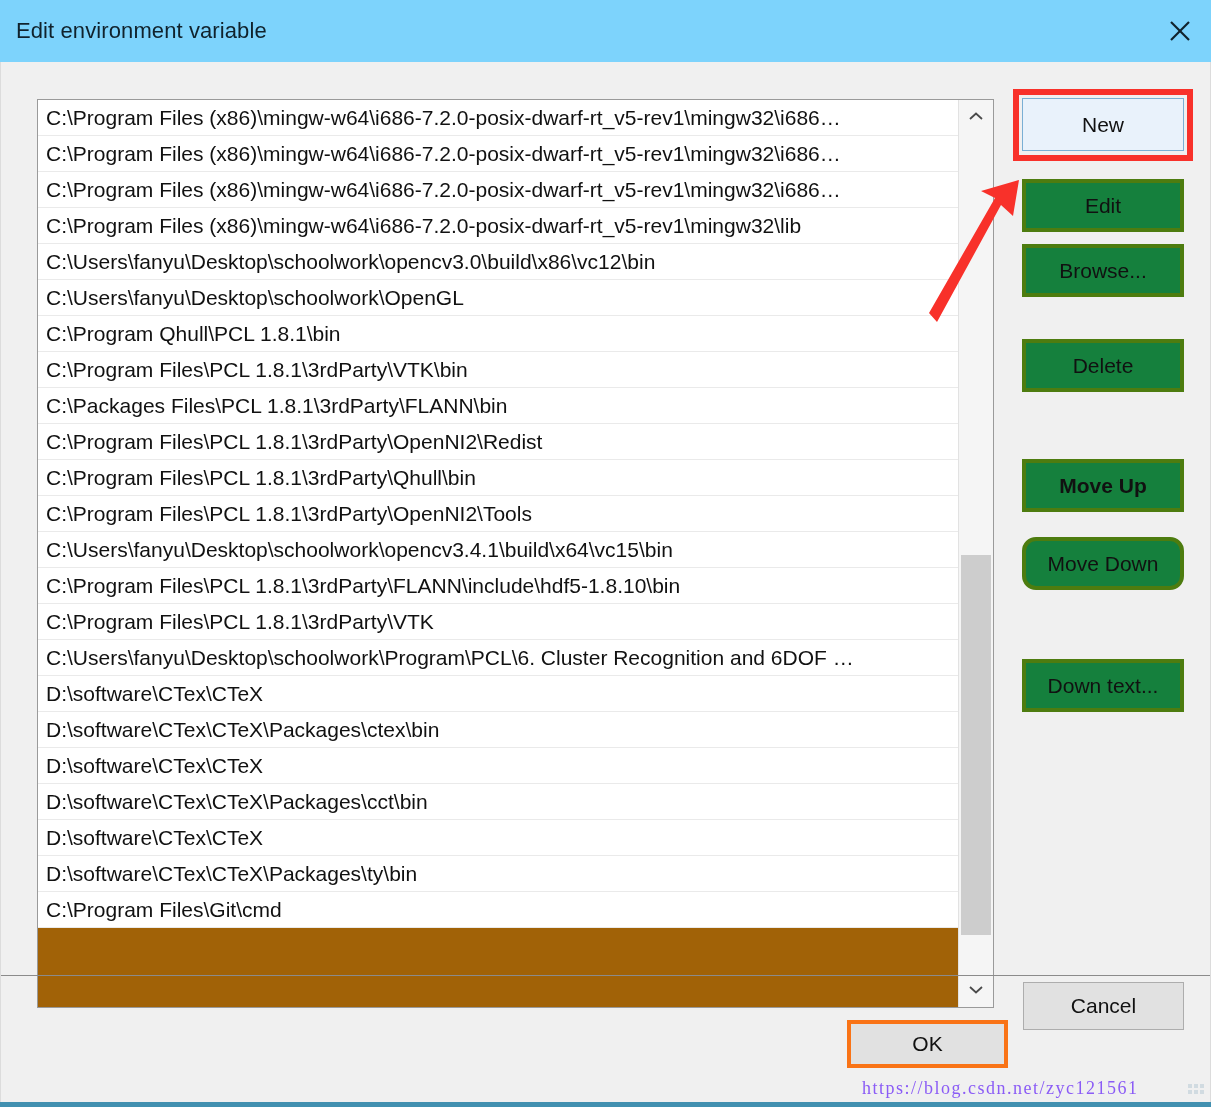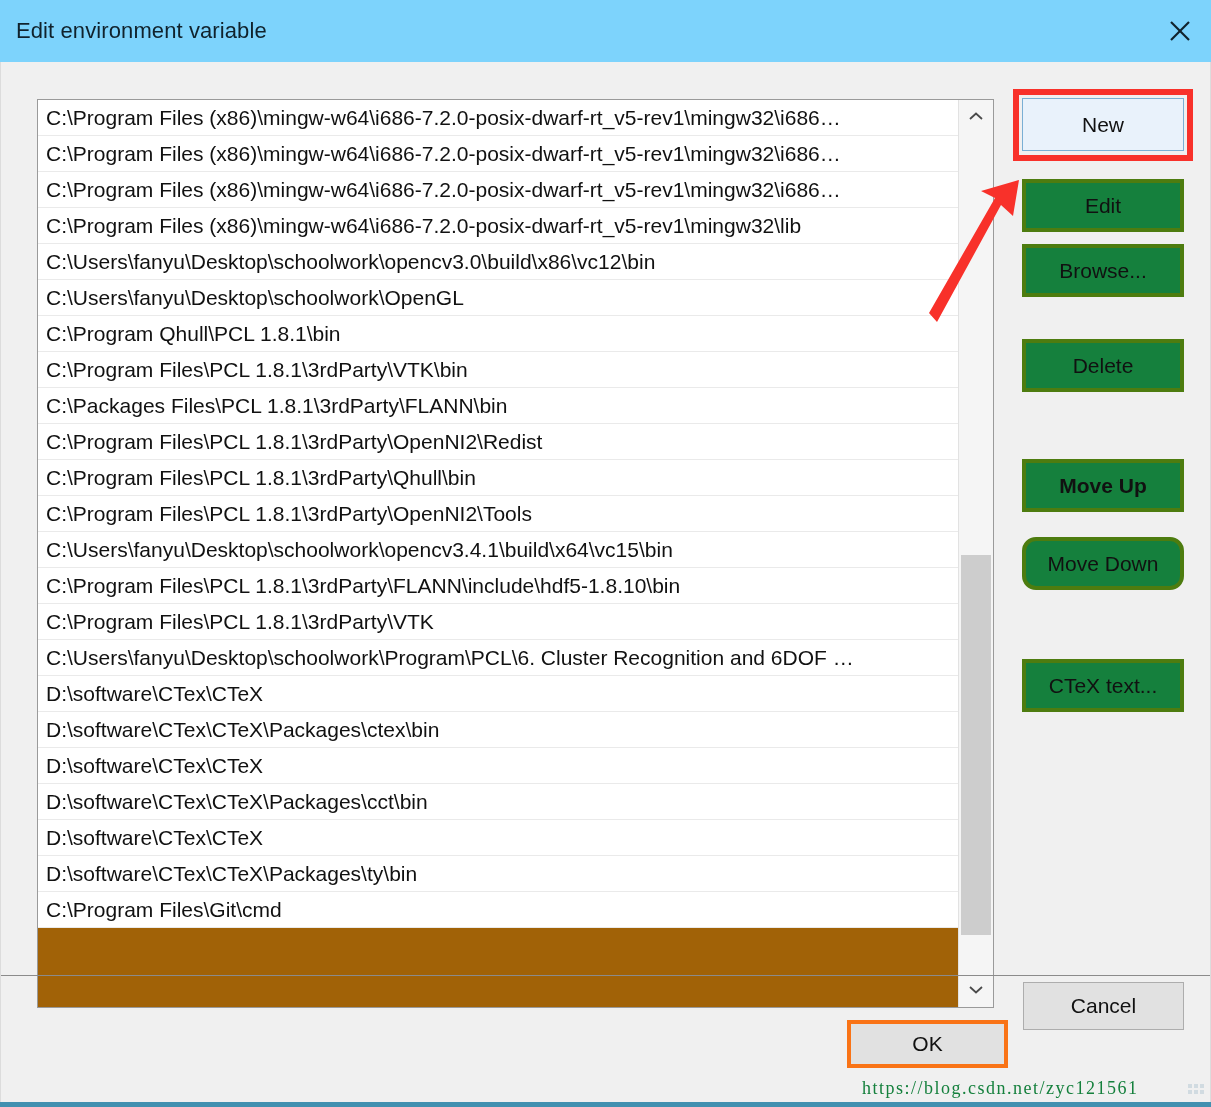--- a/index.html
+++ b/index.html
@@ -208,21 +208,21 @@
   #btn-cancel {
     left: 1022px;
     top: 920px;
   }
   #watermark {
     position: absolute;
     left: 862px;
     top: 1078px;
     font-family: "Liberation Serif", serif;
     font-size: 18px;
-    color: #15803d;
+    color: #8b5cf6;
     letter-spacing: 1.5px;
     white-space: nowrap;
   }
   #wm-logo {
     position: absolute;
     left: 1188px;
     top: 1084px;
     width: 16px;
     height: 14px;
     opacity: 0.55;
@@ -305,21 +305,21 @@
         </div>
       </div>
     </div>
 
     <div class="sbtn primary" id="btn-new">New</div>
     <div class="sbtn" id="btn-edit">Edit</div>
     <div class="sbtn" id="btn-browse">Browse...</div>
     <div class="sbtn" id="btn-delete">Delete</div>
     <div class="sbtn" id="btn-moveup">Move Up</div>
     <div class="sbtn" id="btn-movedown">Move Down</div>
-    <div class="sbtn" id="btn-edittext">CTeX text...</div>
+    <div class="sbtn" id="btn-edittext">Down text...</div>
 
     <div id="new-highlight"></div>
     <div id="arrow-annotation">
       <svg width="140" height="160" viewBox="0 0 140 160">
         <polygon points="118,8 112,44 100,33 36,150 28,141 94,26 80,19" fill="#f8312a"></polygon>
       </svg>
     </div>
 
     <div id="bottom-sep"></div>
     <div class="bbtn" id="btn-ok">OK</div>

